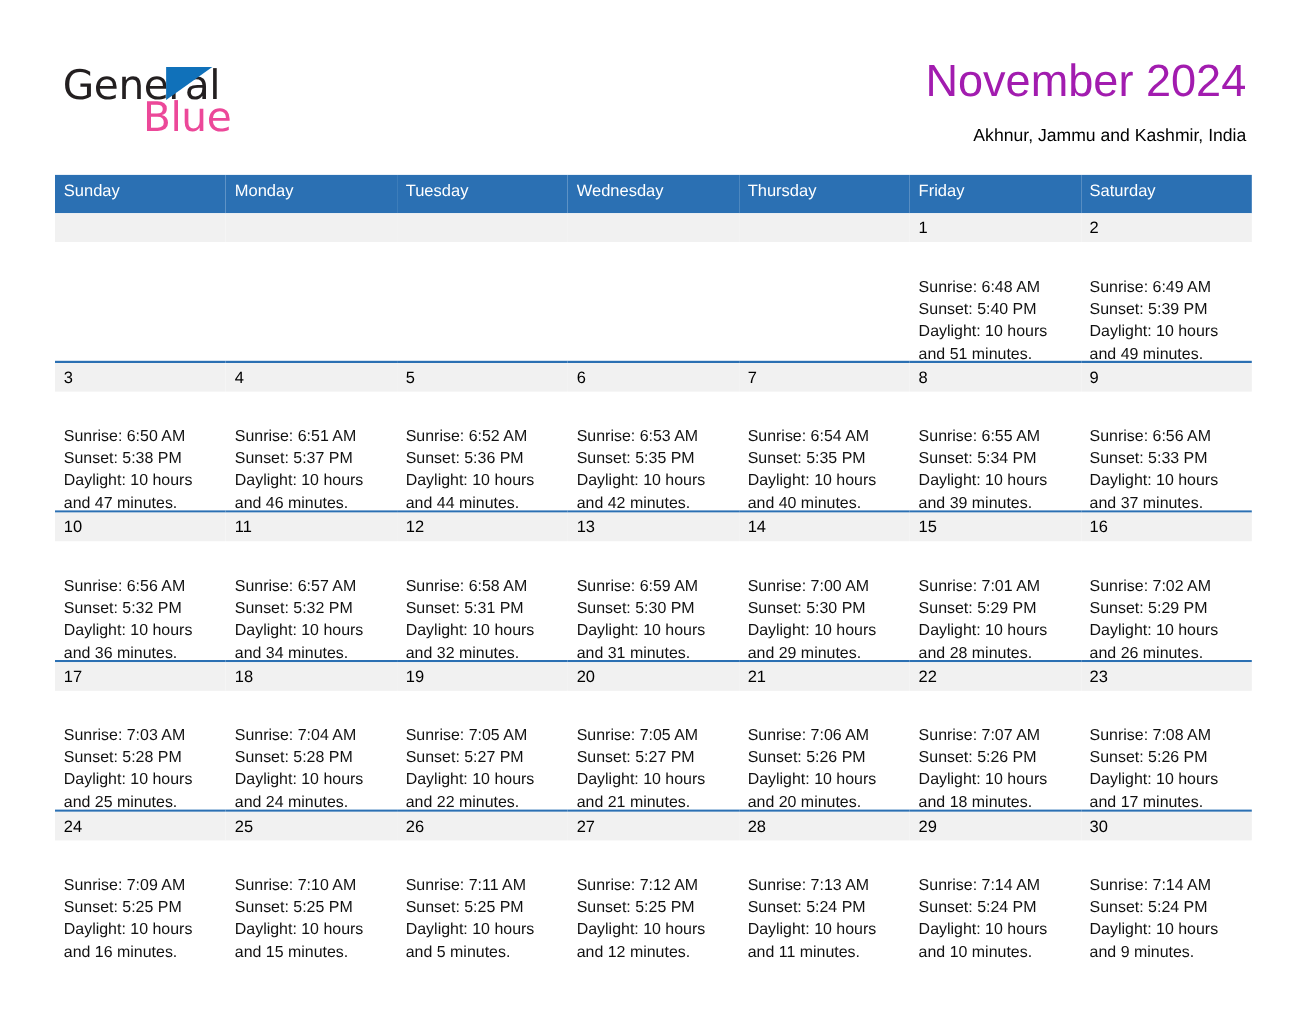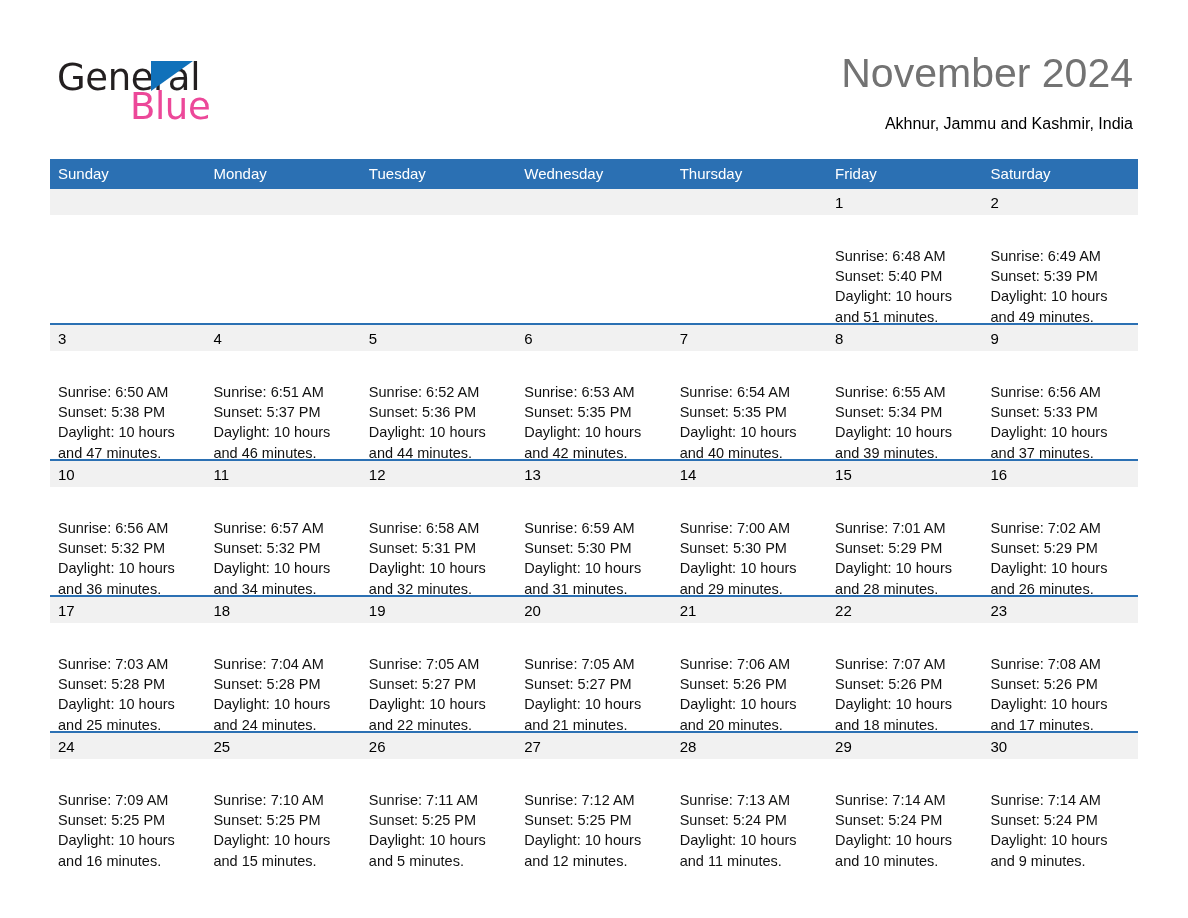--- a/index.html
+++ b/index.html
@@ -71,21 +71,21 @@
   .title-block {
     position: absolute;
     right: 55px;
     top: 46px;
     text-align: right;
     width: 700px;
   }
   .month-title {
     font-size: 41px;
     font-weight: 400;
-    color: #737373;
+    color: #a21caf;
     line-height: 54px;
     letter-spacing: 0px;
     font-family: "Liberation Sans", sans-serif;
   }
   .location-title {
     font-size: 16px;
     font-weight: 400;
     color: #000;
     line-height: 36px;
     margin-top: 6px;
@@ -101,21 +101,21 @@
     width: 1088px;
     border-collapse: collapse;
     table-layout: fixed;
   }
   .calendar th {
     background: #2B70B3;
     color: #ffffff;
     font-size: 15px;
     font-weight: 400;
     text-align: left;
-    padding: 6px 0 6px 8px;
+    padding: 6px 0 11px 8px;
     height: 16px;
     line-height: 18px;
     border: none;
   }
   .calendar td {
     vertical-align: top;
     padding: 0;
     border: none;
     width: 155.4px;
     height: 134px;

